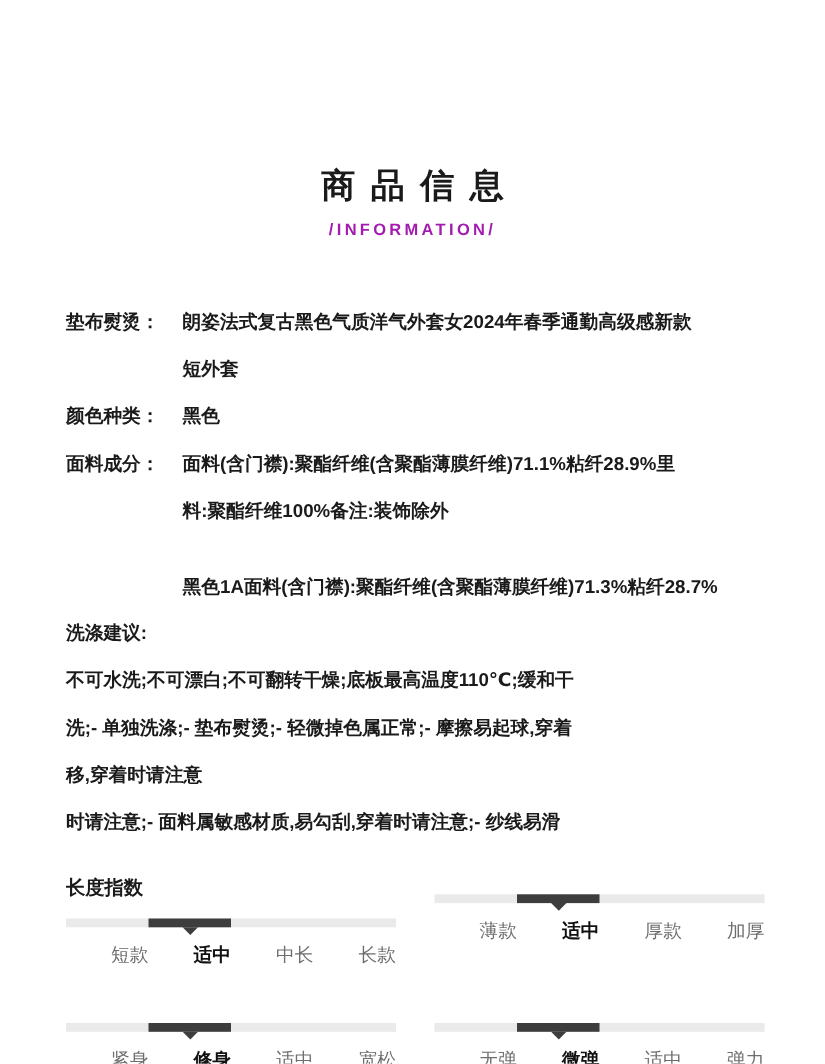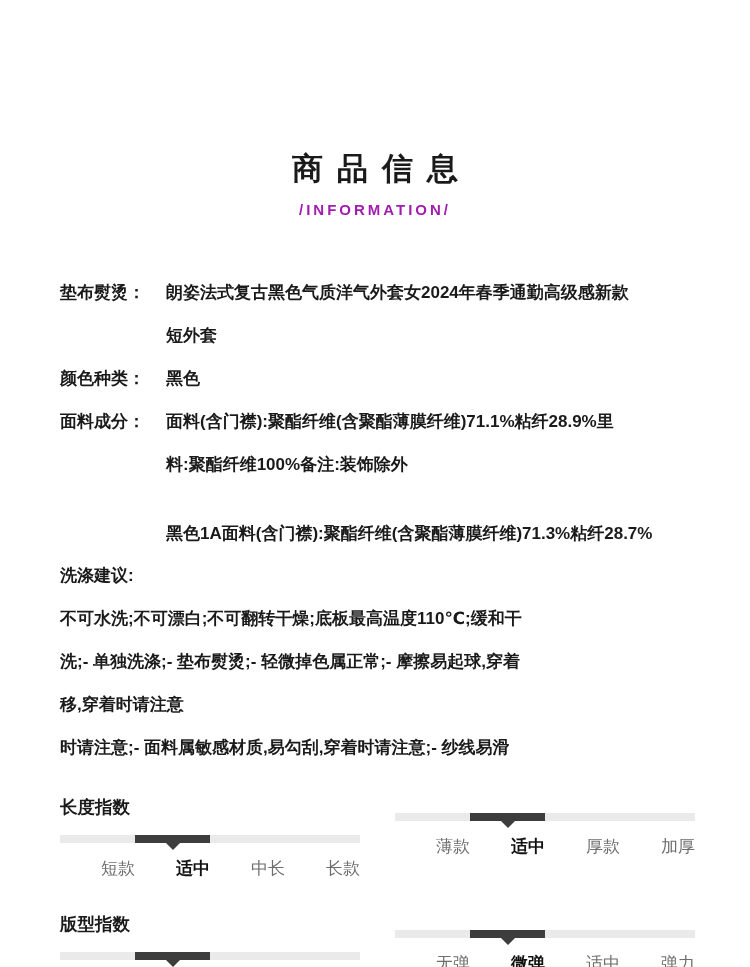--- a/index.html
+++ b/index.html
@@ -156,21 +156,20 @@
     </div>
     <div class="opts">
       <div class="opt">薄款</div>
       <div class="opt selected">适中</div>
       <div class="opt">厚款</div>
       <div class="opt">加厚</div>
     </div>
   </div>
 
   <div class="index">
-    <div class="ititle">版型指数</div>
     <div class="bar">
       <div class="fill"></div>
     </div>
     <div class="opts">
       <div class="opt">紧身</div>
       <div class="opt selected">修身</div>
       <div class="opt">适中</div>
       <div class="opt">宽松</div>
     </div>
   </div>

